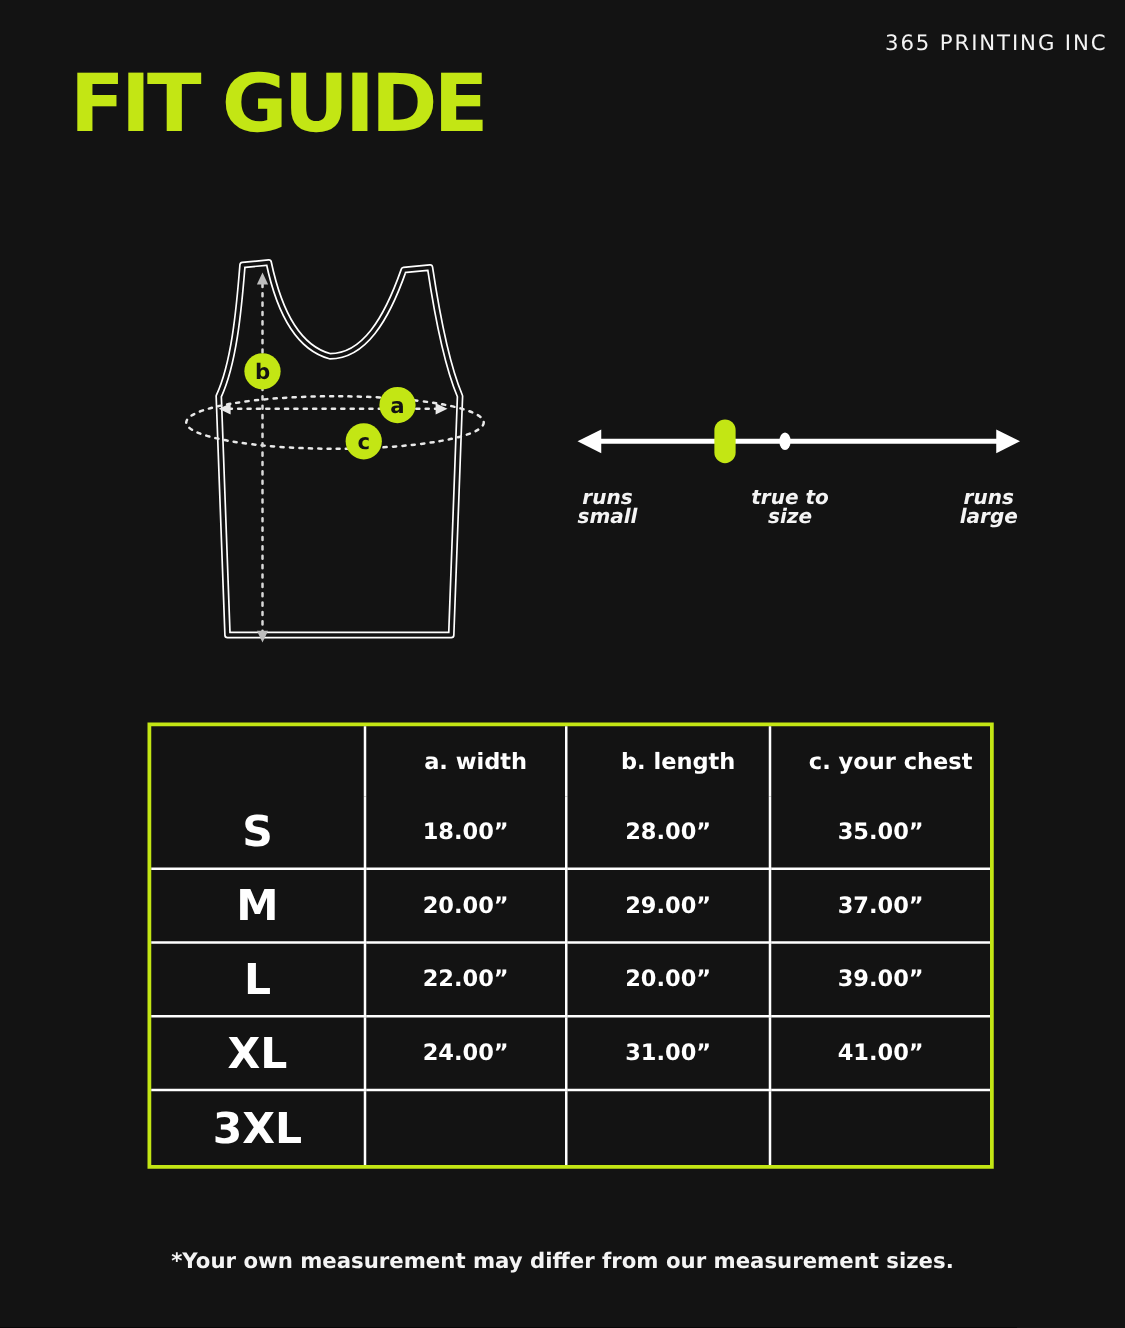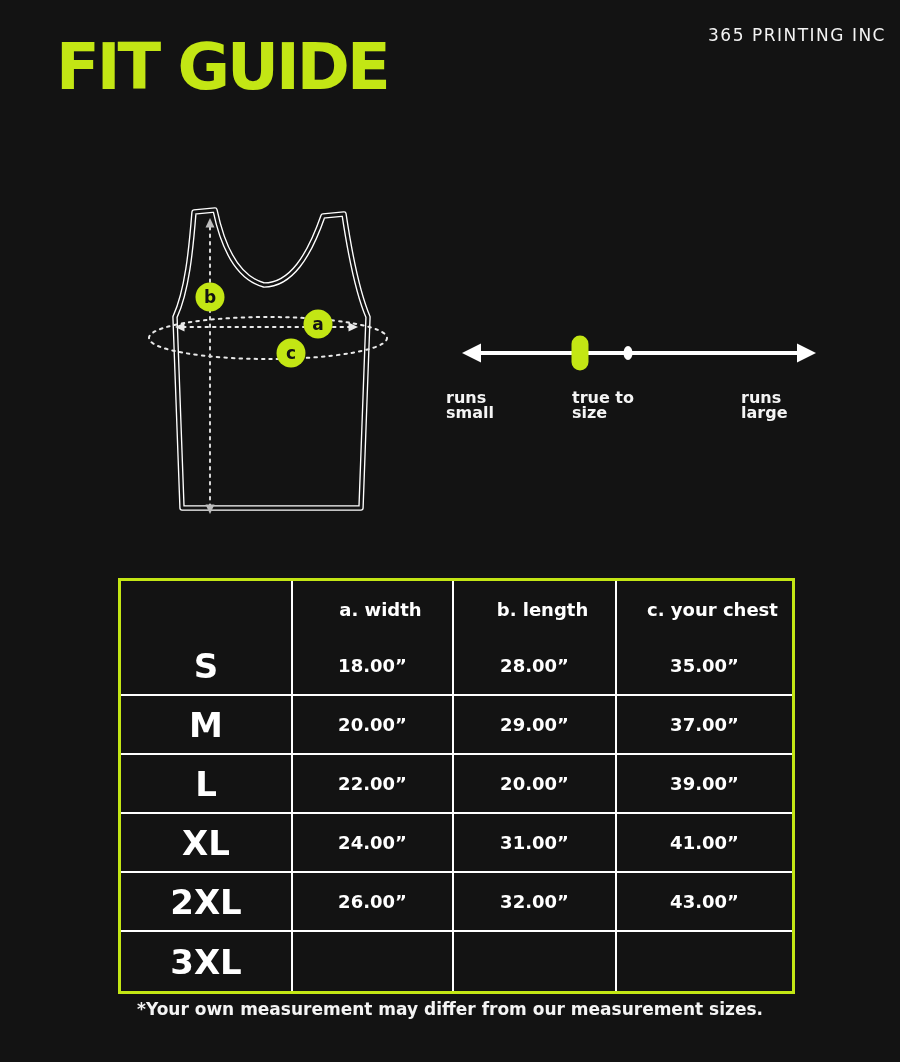--- a/index.html
+++ b/index.html
@@ -18,21 +18,21 @@
     right: 14px;
     font-size: 17px;
     font-weight: normal;
     letter-spacing: 1.5px;
     color: #f4f4f4;
     white-space: nowrap;
   }
   .title-block {
     position: absolute;
     left: 56px;
-    top: 35px;
+    top: 52px;
     width: 340px;
   }
   .title {
     font-size: 64px;
     font-weight: bold;
     letter-spacing: -3px;
     line-height: 1.0;
     color: #c3e614;
     white-space: nowrap;
   }
@@ -58,21 +58,23 @@
     top: 325px;
     width: 380px;
     height: 60px;
   }
   .scale-label {
     position: absolute;
     top: 390px;
     font-size: 16px;
     font-weight: bold;
     line-height: 15px;
-    color: #f4f4f4;
+    text-align: center;
+    color: #f4f4f4;
+    font-style: italic;
   }
   .scale-label.left   { left: 446px; width: 80px;  }
   .scale-label.center { left: 572px; width: 120px; }
   .scale-label.right  { left: 741px; width: 100px; }
 
   table.size-table {
     position: absolute;
     left: 118px;
     top: 578px;
     width: 677px;
@@ -201,26 +203,20 @@
         <td>20.00”</td>
         <td>39.00”</td>
       </tr>
       <tr>
         <th>XL</th>
         <td>24.00”</td>
         <td>31.00”</td>
         <td>41.00”</td>
       </tr>
       <tr>
-        <th>2XL</th>
-        <td>26.00”</td>
-        <td>32.00”</td>
-        <td>43.00”</td>
-      </tr>
-      <tr>
         <th>3XL</th>
         <td></td>
         <td></td>
         <td></td>
       </tr>
     </tbody>
   </table>
 
   <div class="footnote">*Your own measurement may differ from our measurement sizes.</div>
 

